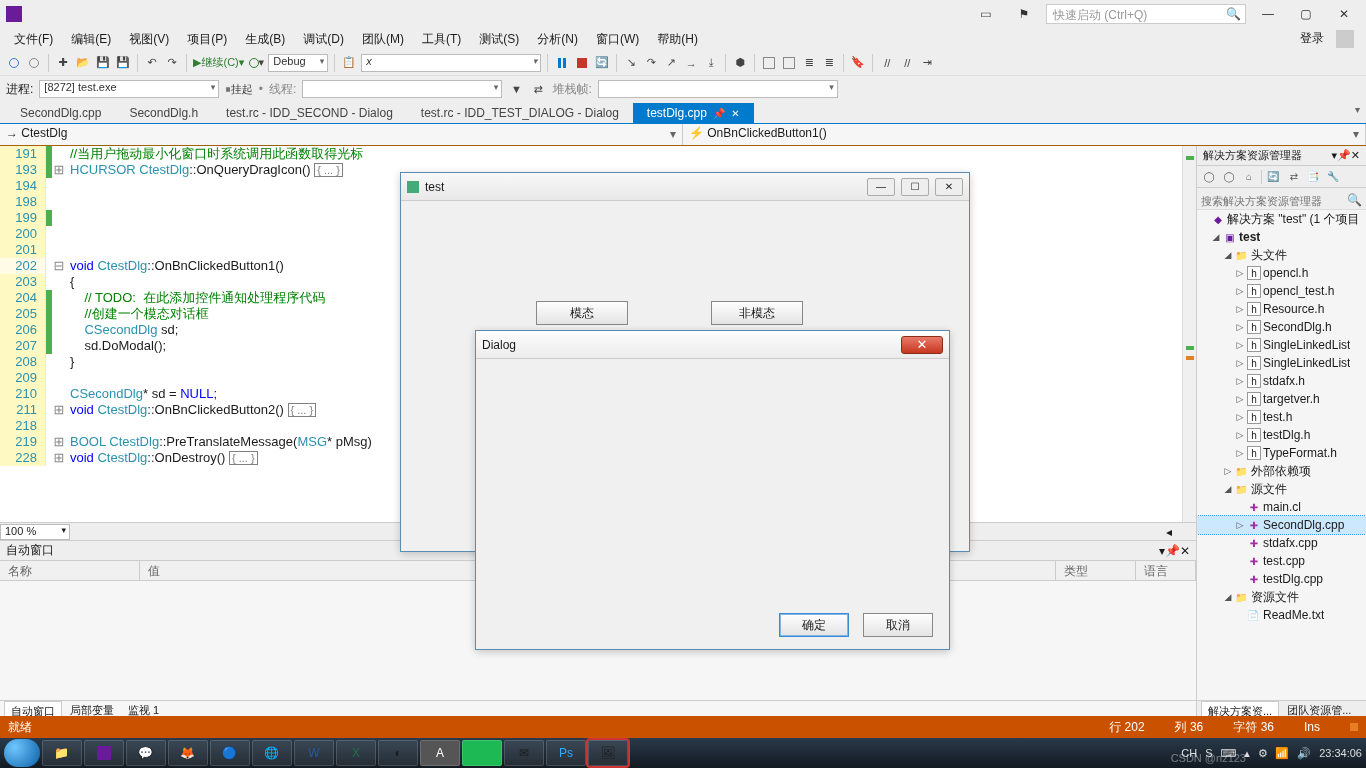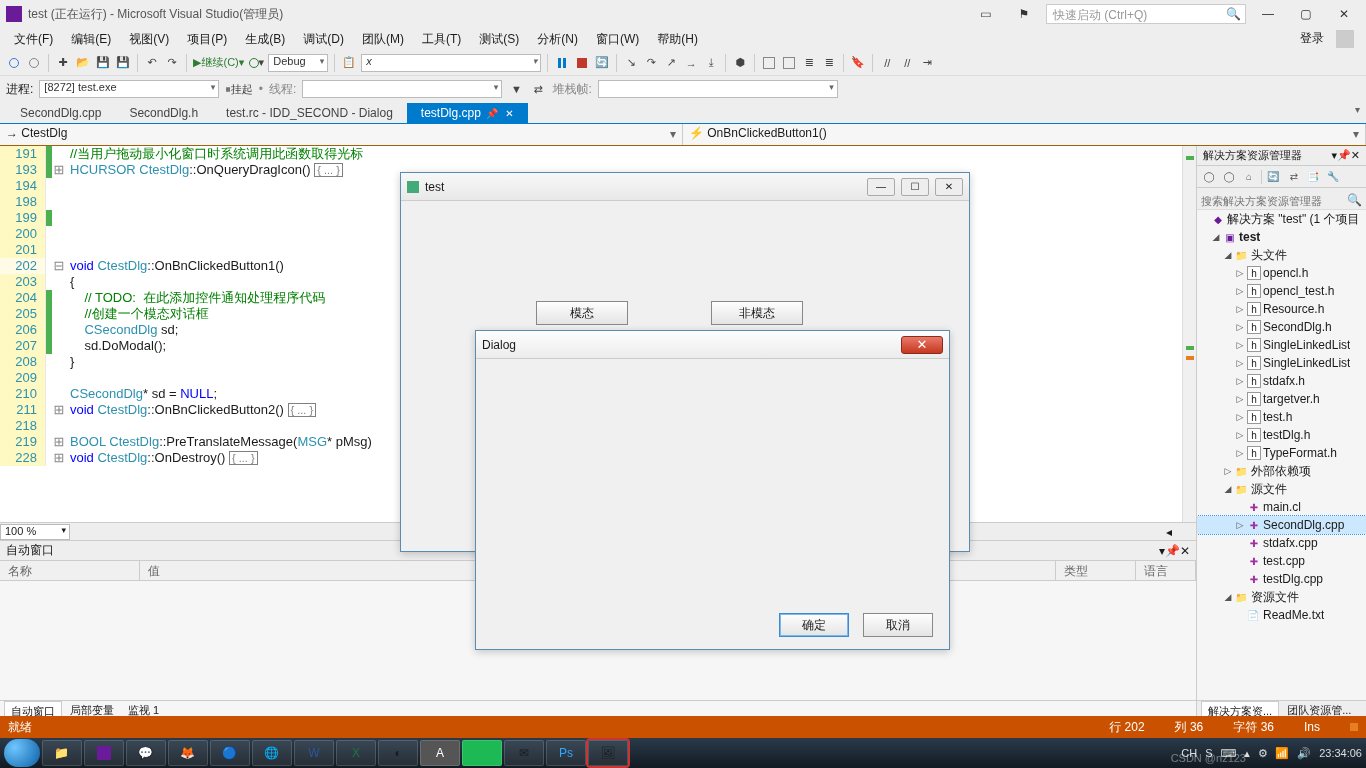--- a/index.html
+++ b/index.html
@@ -100,21 +100,20 @@
 .overview-ruler { width:14px; background:#f0f0f0; border-left:1px solid #ddd; position:absolute; right:0; top:0; bottom:0; }
 .ov-mark { position:absolute; right:2px; width:8px; height:4px; background:#4caf50; }
 .box-icon{width:12px;height:12px;border:1px solid #888;display:inline-block;}
 .watermark{position:absolute;right:120px;bottom:4px;color:rgba(255,255,255,0.4);font-size:11px;}
 </style>
 </head>
 <body>
 
 <div class="titlebar">
   <span class="vs-icon"></span>
-  <span class="titlebar-title">test (正在运行) - Microsoft Visual Studio(管理员)</span>
   <span class="titlebar-spacer"></span>
   <span class="titlebar-btn">▭</span>
   <span class="titlebar-btn">⚑</span>
   <div class="search-top">
     <span>快速启动 (Ctrl+Q)</span>
     <span class="mag">🔍</span>
   </div>
   <span class="titlebar-btn">—</span>
   <span class="titlebar-btn">▢</span>
   <span class="titlebar-btn">✕</span>
@@ -204,20 +203,21 @@
   <span class="tbtn">▼</span>
   <span class="tbtn">⇄</span>
   <span style="color:#888">堆栈帧:</span>
   <span class="tcombo" style="width:240px"></span>
 </div>
 
 <div class="doc-tabs">
   <div class="doc-tab">SecondDlg.cpp</div>
   <div class="doc-tab">SecondDlg.h</div>
   <div class="doc-tab">test.rc - IDD_SECOND - Dialog</div>
+  <div class="doc-tab">test.rc - IDD_TEST_DIALOG - Dialog</div>
   <div class="doc-tab active"><span>testDlg.cpp</span><span class="pin">📌</span><span class="x">✕</span></div>
   <span style="position:absolute;right:6px;top:2px;font-size:10px;color:#666">▾</span>
 </div>
 
 <div class="navbar">
   <div class="combo">→ <span>CtestDlg</span></div>
   <div class="combo">⚡ <span>OnBnClickedButton1()</span></div>
 </div>
 
 <div class="main">

